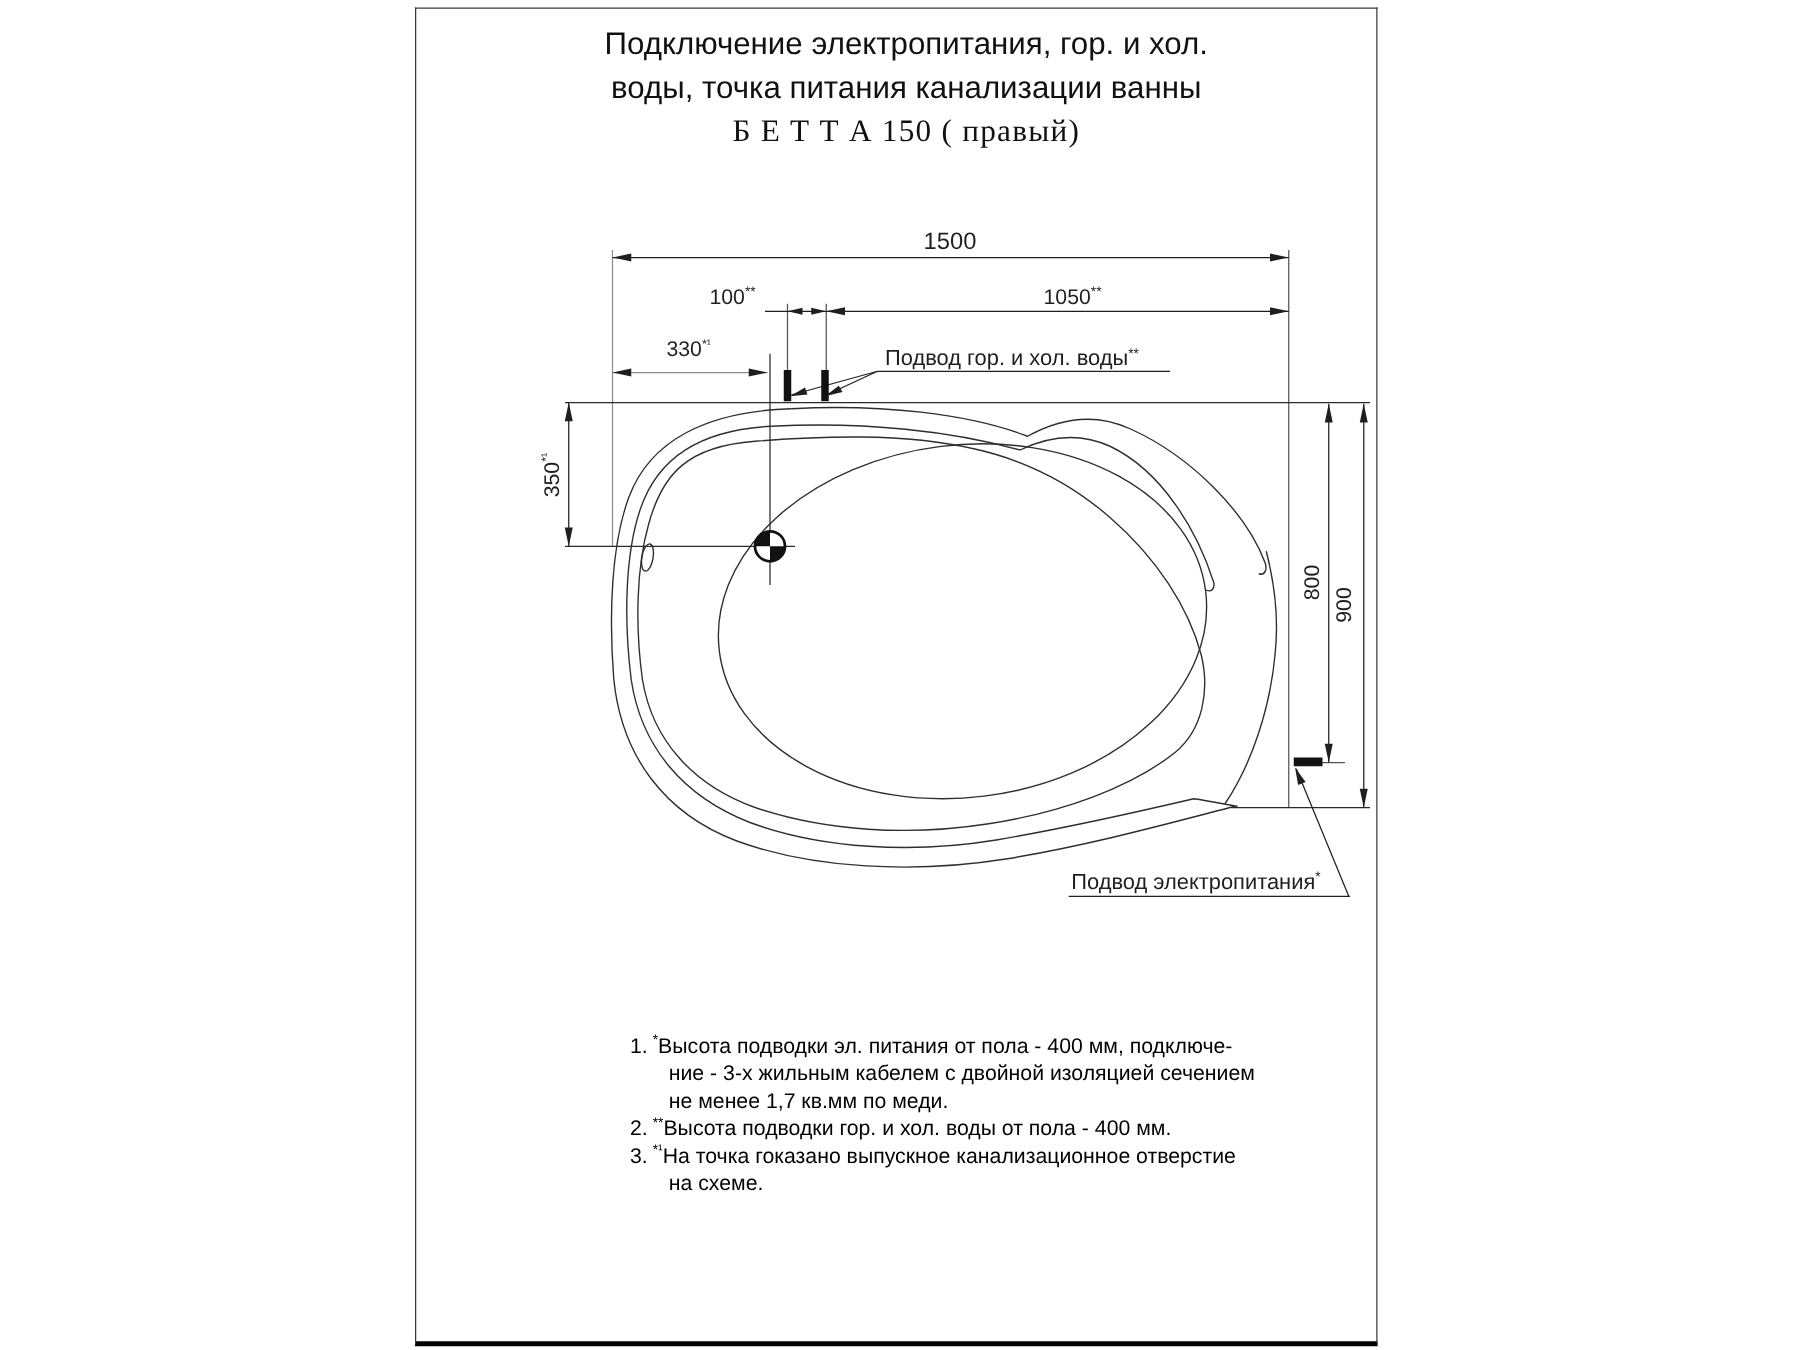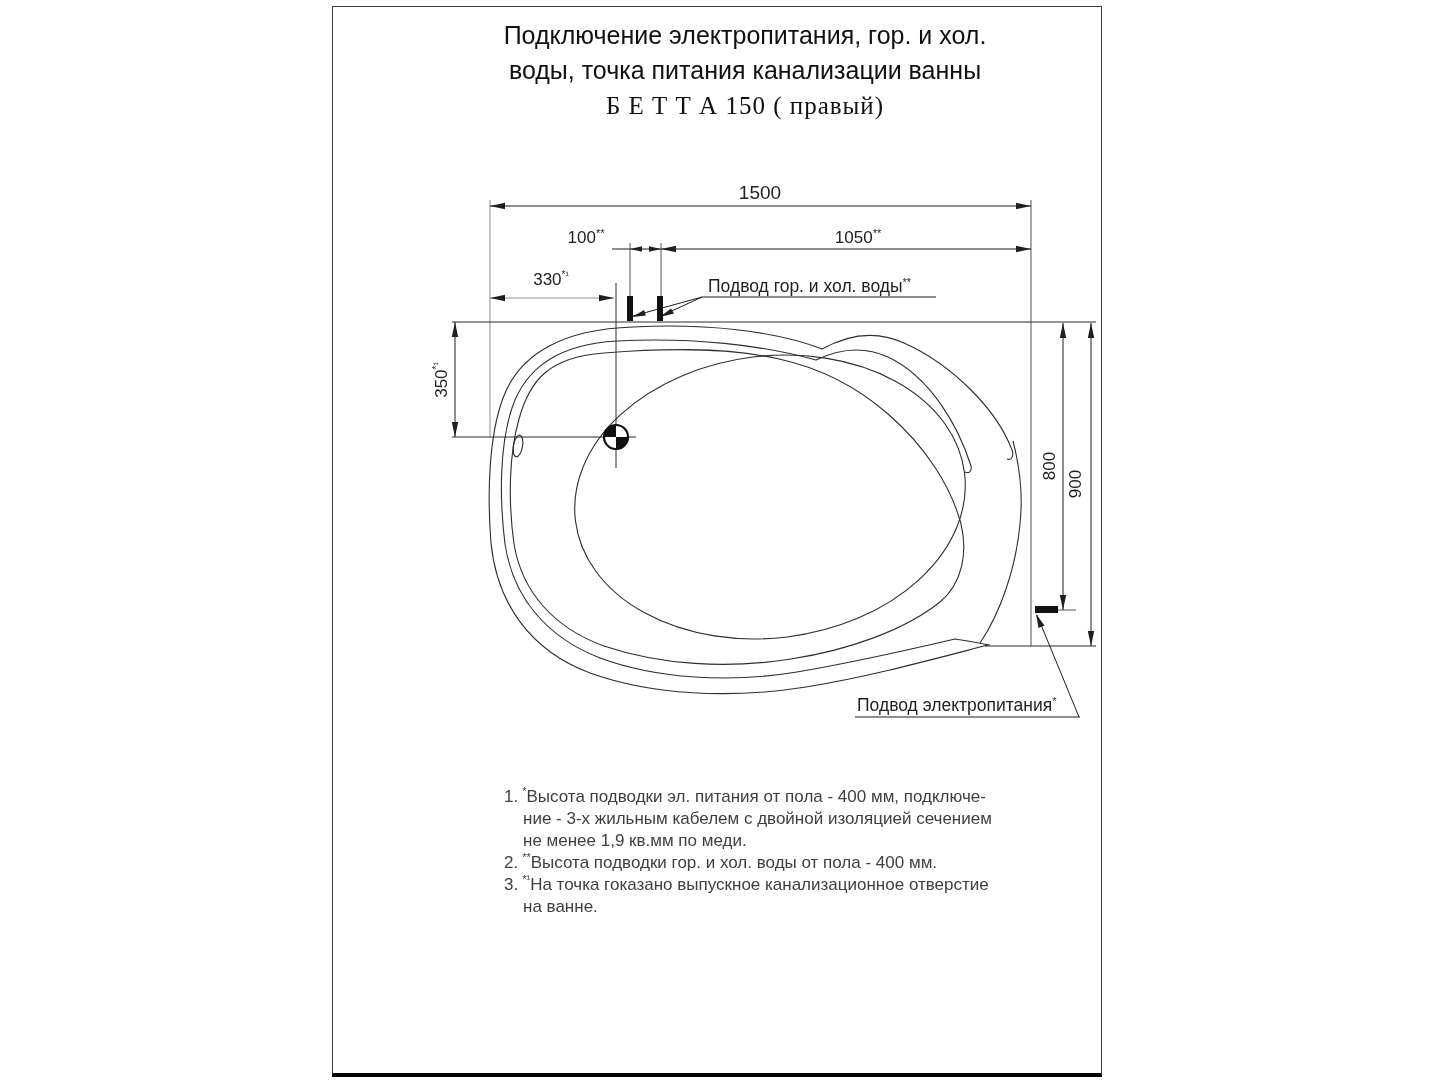--- a/index.html
+++ b/index.html
@@ -1,26 +1,26 @@
 <!DOCTYPE html>
 <html><head>
 <meta charset="utf-8">
 <style>
   html,body{margin:0;padding:0;background:#fff;}
   .stage{position:relative;width:1440px;height:1080px;background:#fff;overflow:hidden;
          font-family:"Liberation Sans", sans-serif;color:#1f1f1f;}
   .sheet{position:absolute;left:332px;top:6px;width:770px;height:1071px;background:#fff;
          border-left:1px solid #3a3a3a;border-right:1px solid #3a3a3a;border-top:1px solid #3a3a3a;
          border-bottom:4px solid #000;box-sizing:border-box;}
-  .title{position:absolute;left:400px;top:18px;width:690px;text-align:center;
+  .title{position:absolute;left:380px;top:18px;width:690px;text-align:center;
          font-size:25px;line-height:35px;color:#111;}
   .title .prod{letter-spacing:1px;font-family:Liberation Serif, serif;}
   svg text{font-family:"Liberation Sans", sans-serif;fill:#1f1f1f;}
-  .notes{position:absolute;left:504px;top:786px;width:590px;font-size:17px;line-height:22px;color:#404040;}
-  .notes .cont{margin-left:19px;}
+  .notes{position:absolute;left:504px;top:826px;width:590px;font-size:17px;line-height:22px;color:#000000;}
+  .notes .cont{margin-left:31px;}
   .notes sup{font-size:11px;line-height:0;}
   .nnum{margin-right:4px;}
 </style>
 </head>
 <body>
 
 <div class="stage">
 
   <div class="sheet"></div>
 
@@ -110,19 +110,19 @@
       <text x="1049" y="472" text-anchor="middle" transform="rotate(-90 1049 466)">800</text>
       <text x="1075" y="490" text-anchor="middle" transform="rotate(-90 1075 484)">900</text>
       <text x="708" y="292" font-size="17.5"><tspan>Подвод гор. и хол. воды</tspan><tspan dy="-6" font-size="11">**</tspan></text>
       <text x="857" y="711" font-size="17.5"><tspan>Подвод электропитания</tspan><tspan dy="-6" font-size="11">*</tspan></text>
     </g>
   </svg>
 
   <div class="notes">
     <div><span class="nnum">1.</span><sup>*</sup><span>Высота подводки эл. питания от пола - 400 мм, подключе-</span></div>
     <div class="cont">ние - 3-х жильным кабелем с двойной изоляцией сечением</div>
-    <div class="cont">не менее 1,9 кв.мм по меди.</div>
+    <div class="cont">не менее 1,7 кв.мм по меди.</div>
     <div><span class="nnum">2.</span><sup>**</sup><span>Высота подводки гор. и хол. воды от пола - 400 мм.</span></div>
     <div><span class="nnum">3.</span><sup>*¹</sup><span>На точка гоказано выпускное канализационное отверстие</span></div>
-    <div class="cont">на ванне.</div>
+    <div class="cont">на схеме.</div>
   </div>
 
 </div>
 
 </body></html>

